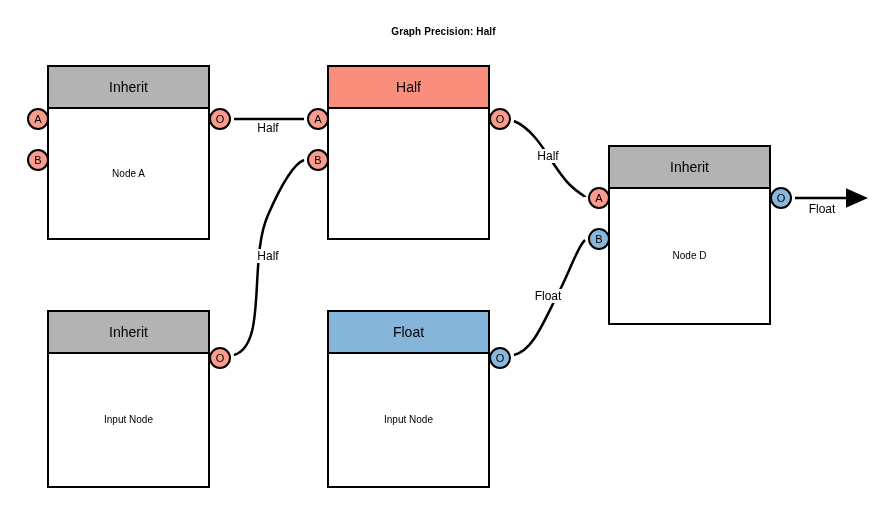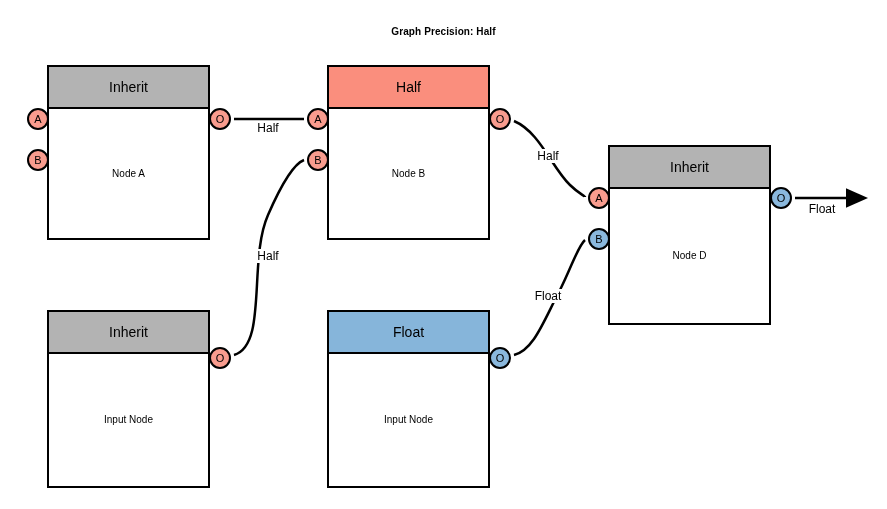--- a/index.html
+++ b/index.html
@@ -104,21 +104,20 @@
 <div id="node-layer">
     <div class="node" style="left: 47px; top: 65px; width: 163px; height: 175px;">
       <div class="node-header" style="height: 42px; background: rgb(179, 179, 179);">Inherit</div>
       <div class="node-body" style="height: 128px;">Node A</div>
     </div>
     <div class="port" style="left: 27px; top: 108px; width: 22px; height: 22px; background: rgb(249, 156, 142);">A</div>
     <div class="port" style="left: 27px; top: 149px; width: 22px; height: 22px; background: rgb(249, 156, 142);">B</div>
     <div class="port" style="left: 209px; top: 108px; width: 22px; height: 22px; background: rgb(249, 156, 142);">O</div>
     <div class="node" style="left: 327px; top: 65px; width: 163px; height: 175px;">
       <div class="node-header" style="height: 42px; background: rgb(250, 142, 125);">Half</div>
-      <div class="node-body" style="height: 128px;">Node B</div>
     </div>
     <div class="port" style="left: 307px; top: 108px; width: 22px; height: 22px; background: rgb(249, 156, 142);">A</div>
     <div class="port" style="left: 307px; top: 149px; width: 22px; height: 22px; background: rgb(249, 156, 142);">B</div>
     <div class="port" style="left: 489px; top: 108px; width: 22px; height: 22px; background: rgb(249, 156, 142);">O</div>
     <div class="node" style="left: 608px; top: 145px; width: 163px; height: 180px;">
       <div class="node-header" style="height: 42px; background: rgb(179, 179, 179);">Inherit</div>
       <div class="node-body" style="height: 133px;">Node D</div>
     </div>
     <div class="port" style="left: 588px; top: 187px; width: 22px; height: 22px; background: rgb(249, 156, 142);">A</div>
     <div class="port" style="left: 588px; top: 228px; width: 22px; height: 22px; background: rgb(138, 184, 221);">B</div>

